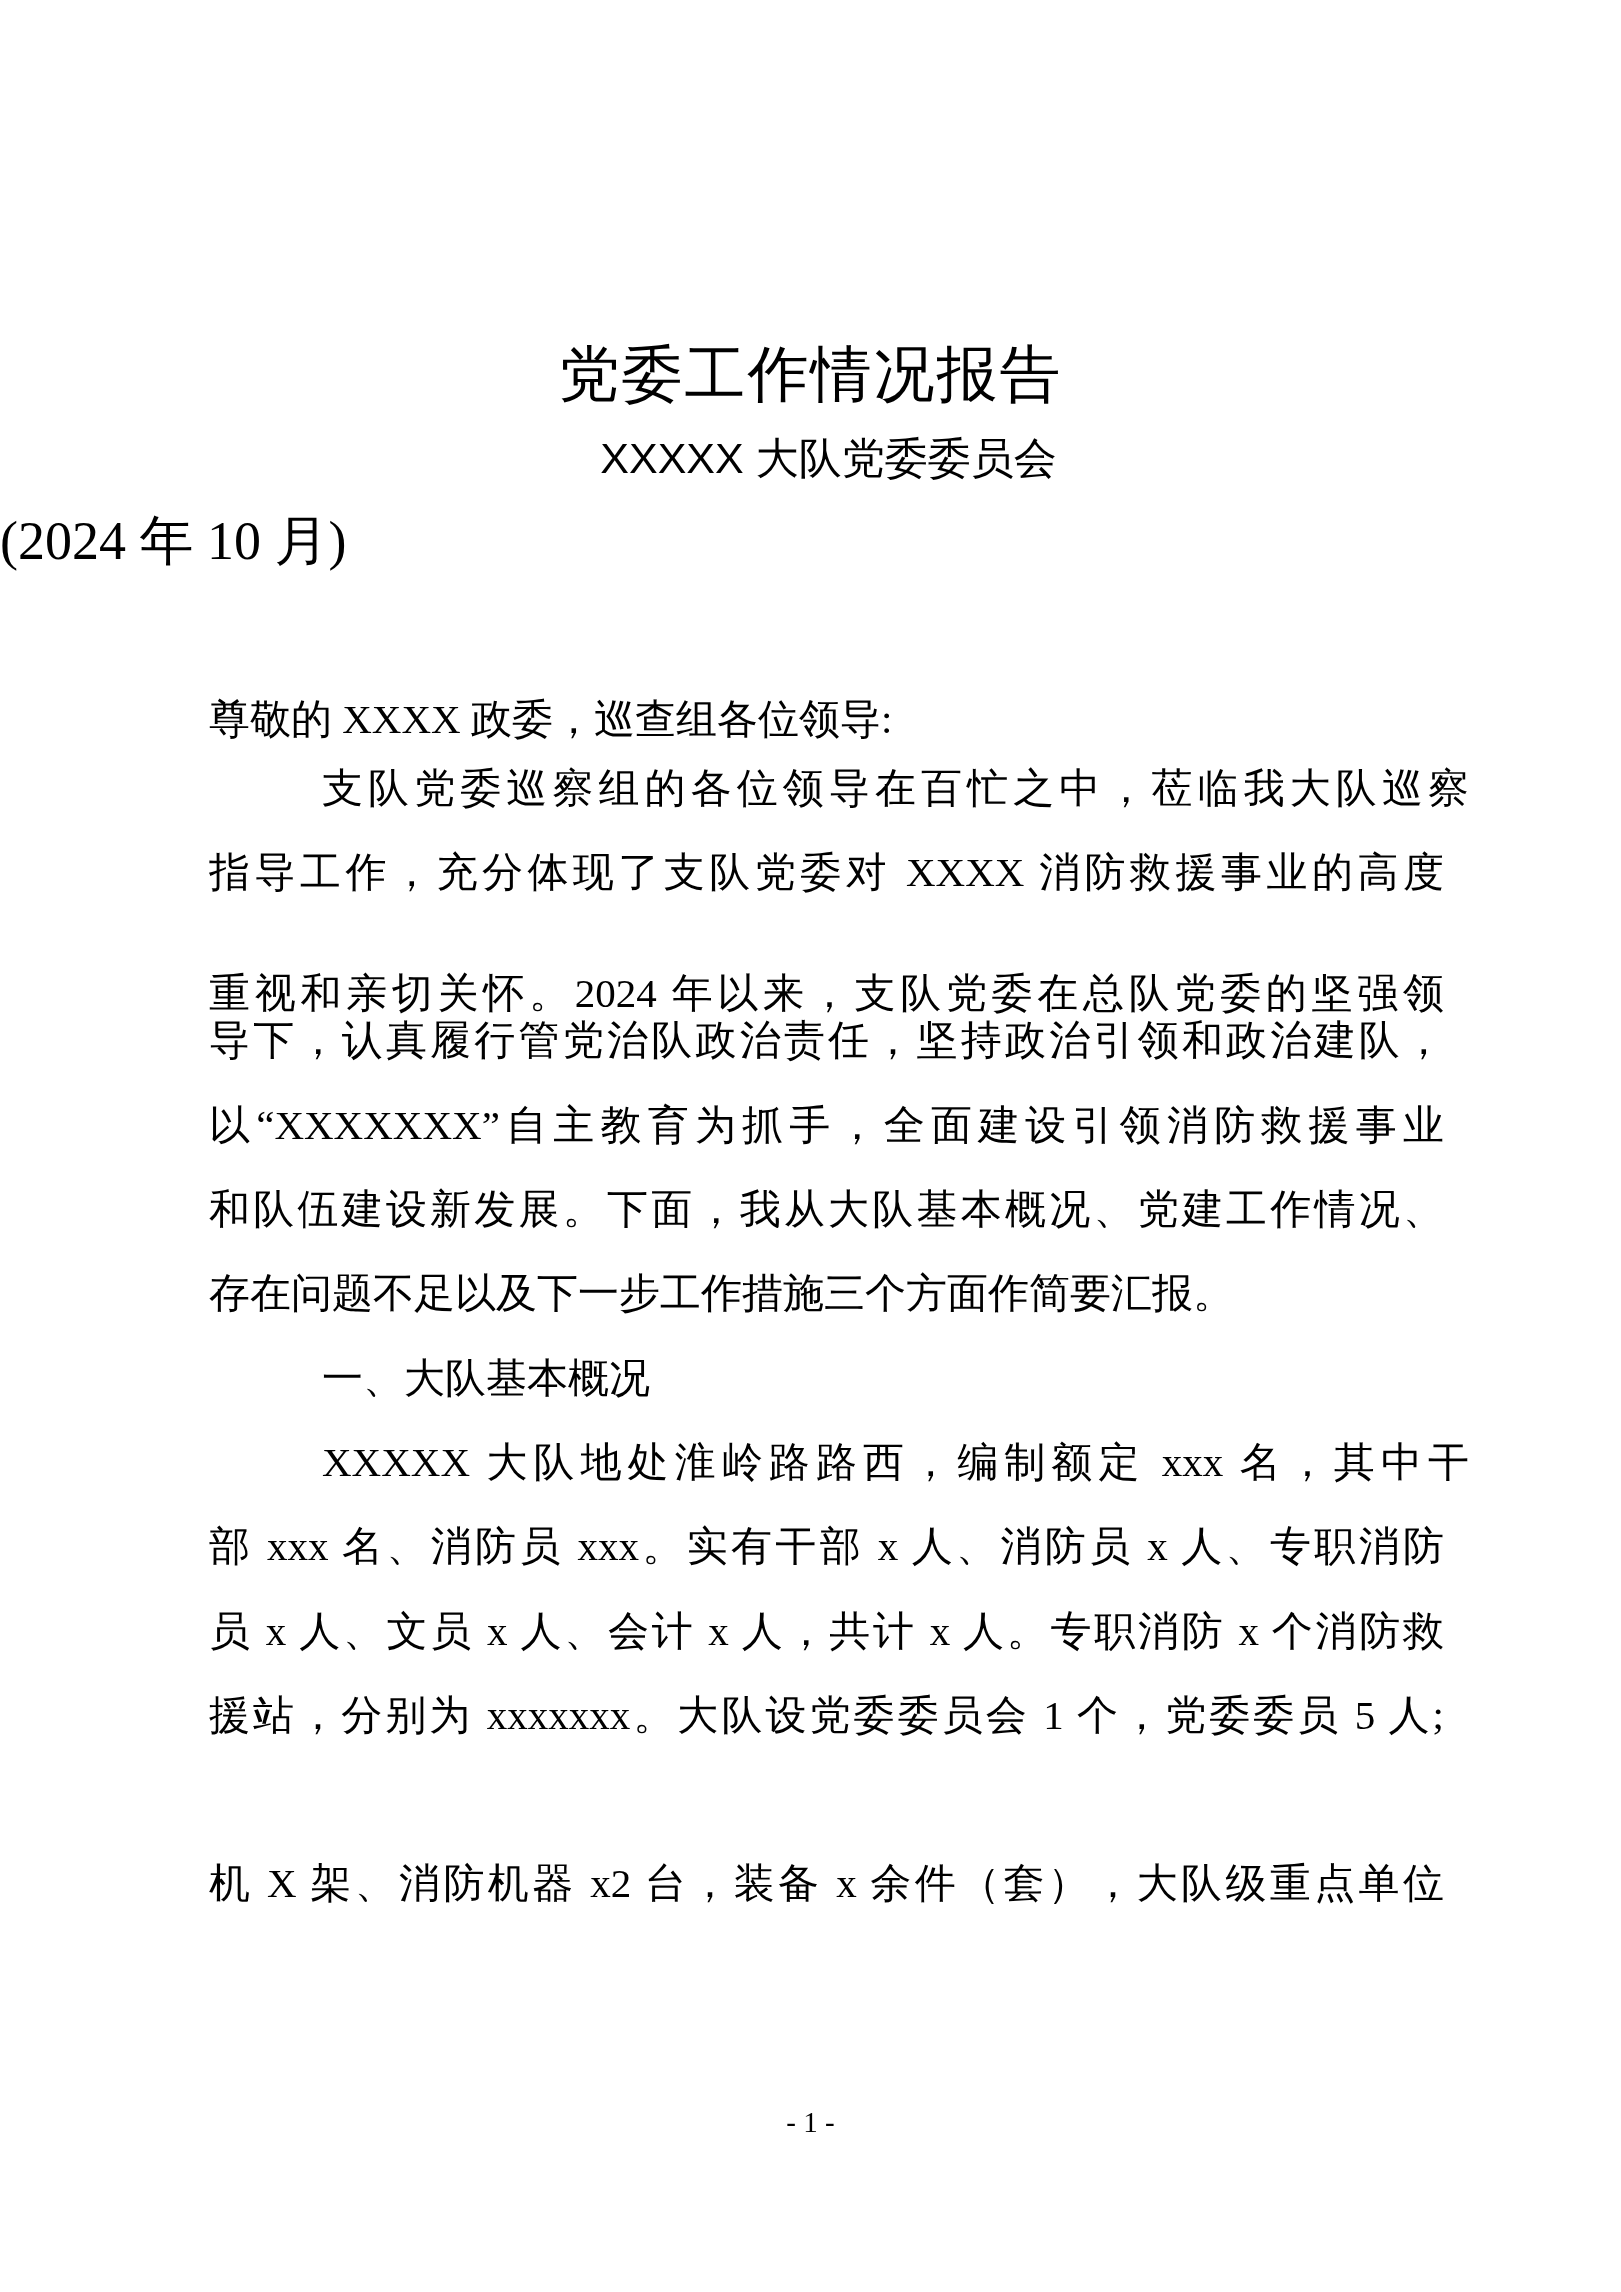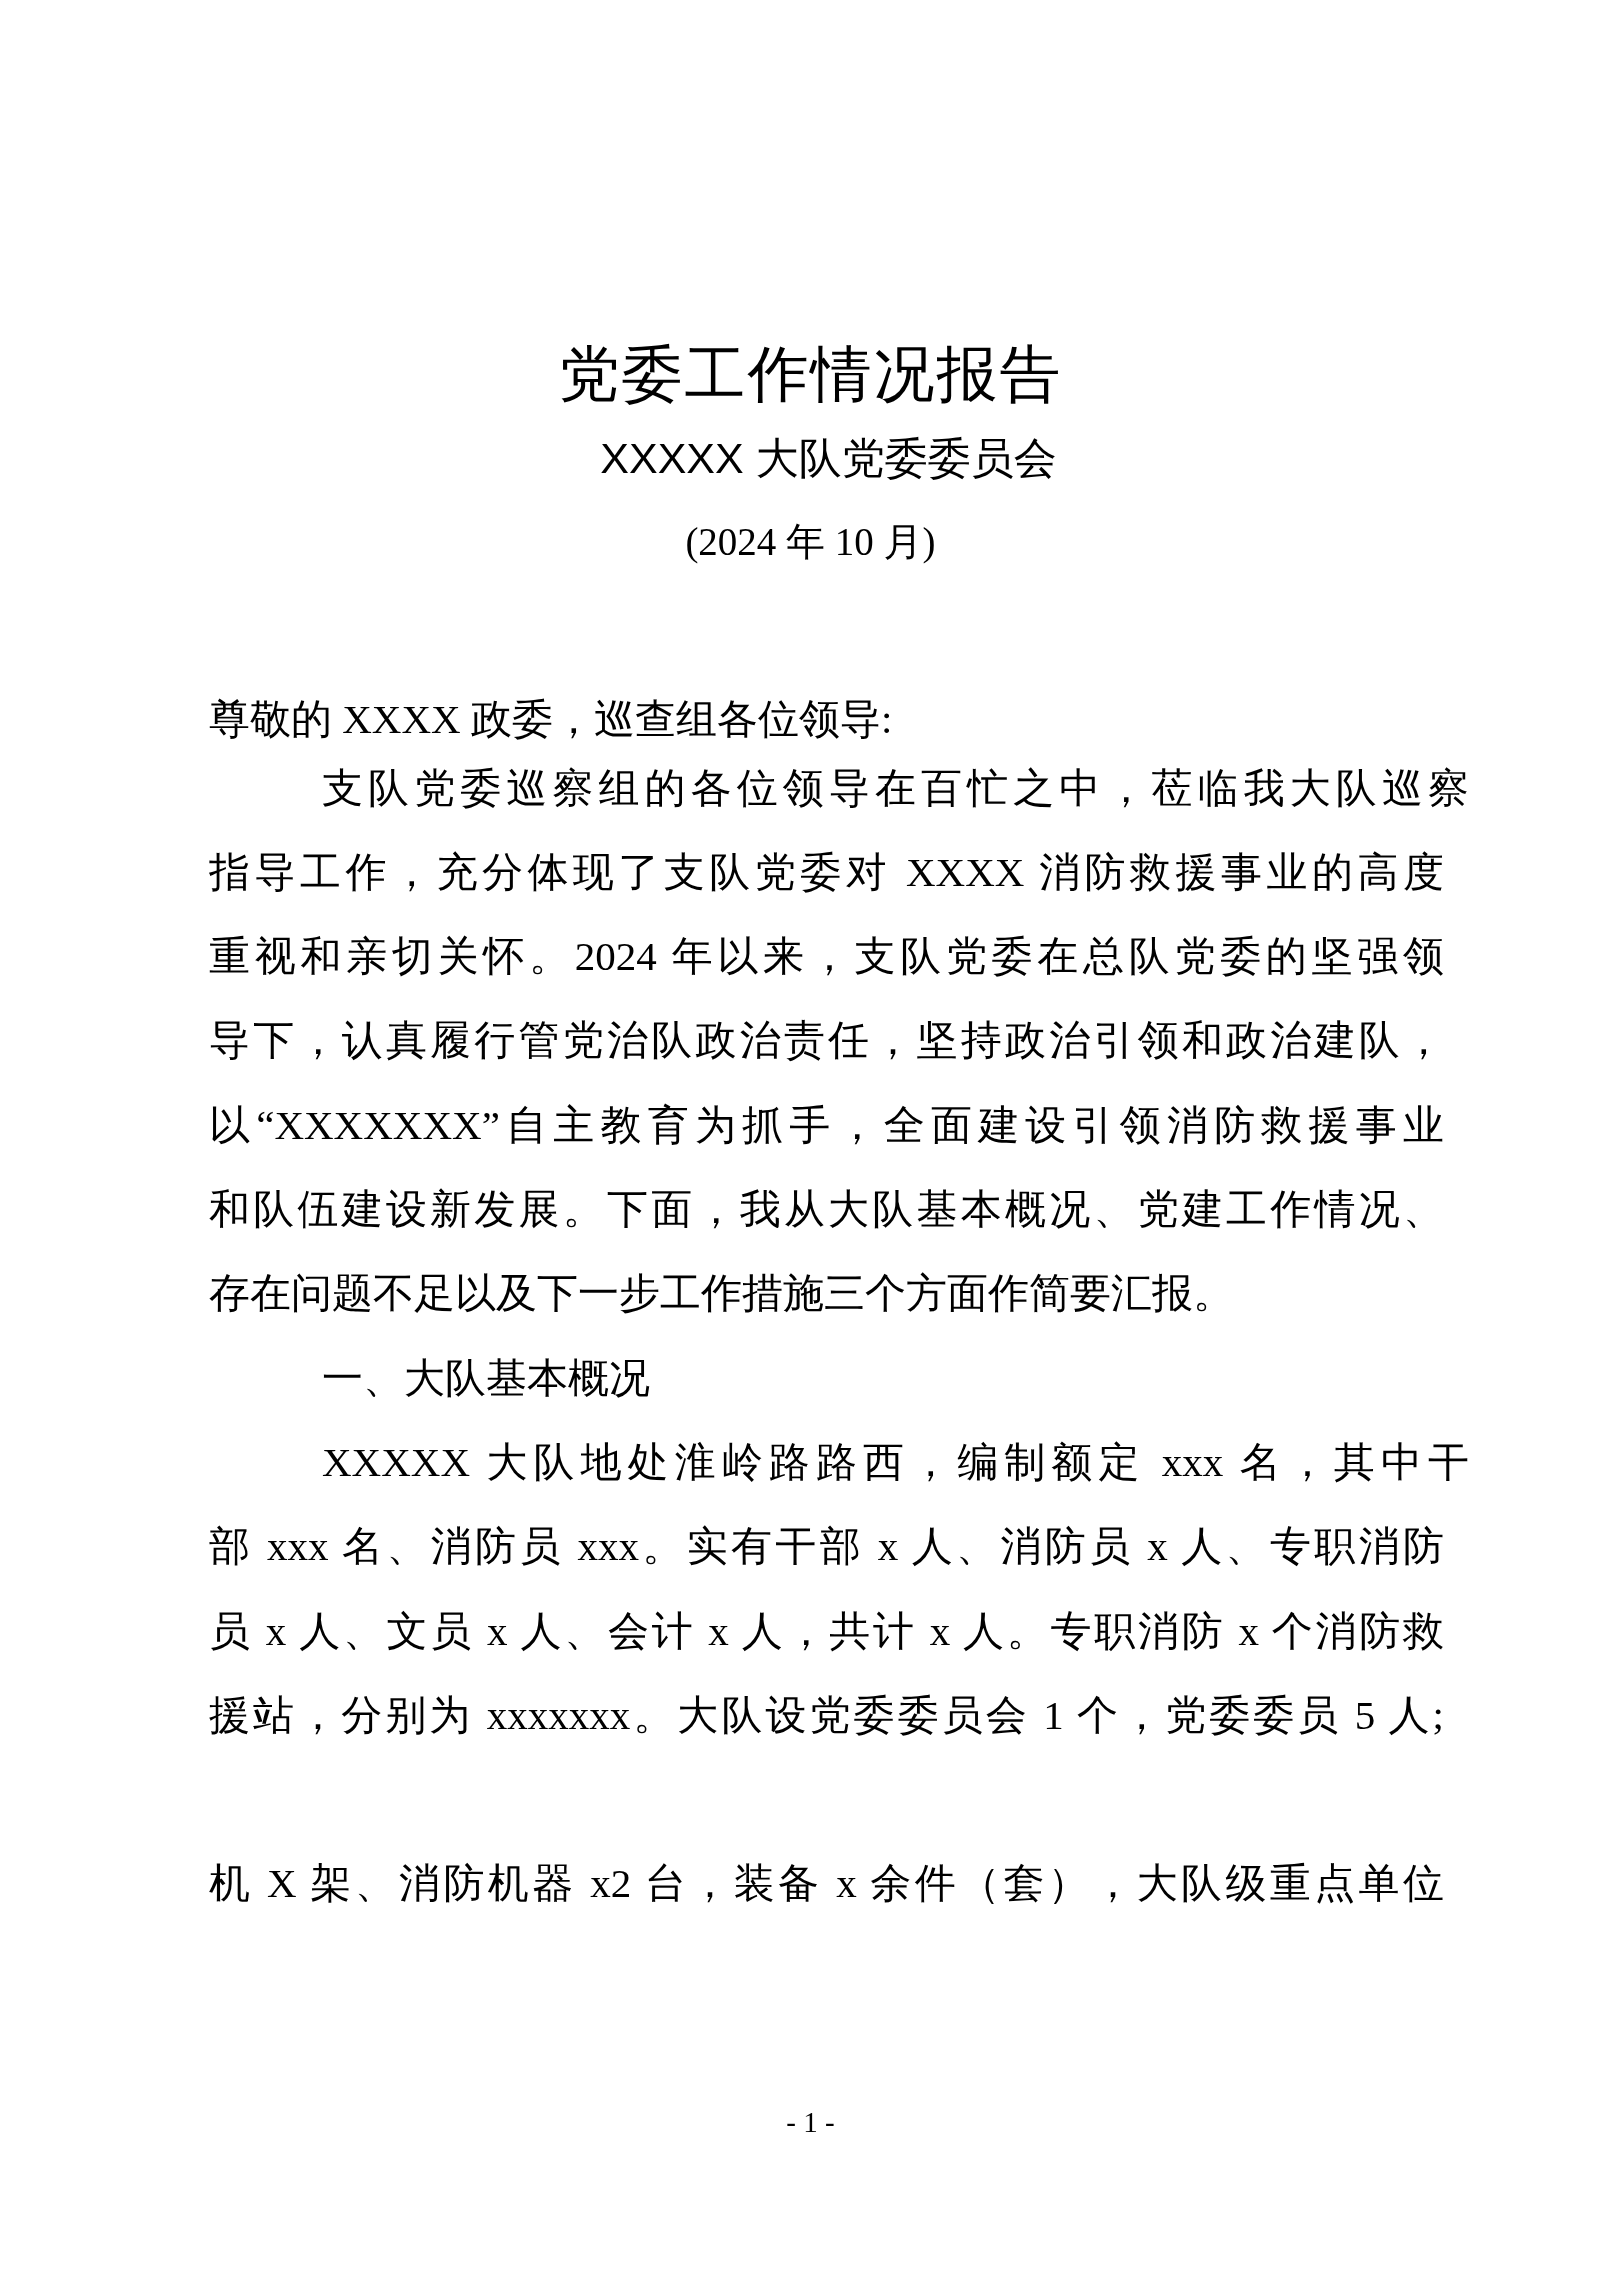--- a/index.html
+++ b/index.html
@@ -2,43 +2,43 @@
 <html><head>
 <meta charset="utf-8">
 <style>
   html, body { margin: 0; padding: 0; background: #ffffff; }
   body { width: 1621px; height: 2293px; position: relative; overflow: hidden; color: #000; }
   .page { position: absolute; left: 0; top: 0; width: 1621px; height: 2293px; background: #fff; }
   .title { position: absolute; left: 0; width: 1621px; top: 335px; text-align: center;
            font-family: "DejaVu Sans", sans-serif; font-size: 61px; line-height: 78px; letter-spacing: 2px; }
   .subtitle { position: absolute; left: 0; width: 1621px; top: 429px; text-align: center;
            font-family: Liberation Sans, sans-serif; font-size: 43px; line-height: 59px; padding-left: 18px; }
-  .date { position: absolute; left: 0; width: 1621px; top: 512px; text-align: center;
-           font-family: "Liberation Serif", "DejaVu Sans", serif; font-size: 39px; line-height: 59px; }
+  .date { position: absolute; left: 0; width: 1621px; top: 512px; text-align: left;
+           font-family: "Liberation Serif", "DejaVu Sans", serif; font-size: 54px; line-height: 59px; }
   .line { position: absolute; left: 209px; width: 1235px; white-space: nowrap;
           font-family: "Liberation Serif", "DejaVu Sans", serif; font-size: 41px; line-height: 55px;
           text-align: justify; text-align-last: justify; }
   .line.indent { left: 297px; width: 1147px; margin-left: 25px; }
   .line.last { text-align-last: left; }
   .pagenum { position: absolute; left: 0; width: 1621px; top: 2105px; text-align: center;
              font-family: "Liberation Serif", serif; font-size: 29px; line-height: 35px; }
 </style>
 </head>
 <body>
 
 <div class="page">
   <div class="title">党委工作情况报告</div>
   <div class="subtitle">XXXXX 大队党委委员会</div>
   <div class="date">(2024 年 10 月)</div>
 
   <div class="line last" style="top:692px">尊敬的 XXXX 政委，巡查组各位领导:</div>
 
   <div class="line indent" style="top:761px">支队党委巡察组的各位领导在百忙之中，莅临我大队巡察</div>
   <div class="line" style="top:845px">指导工作，充分体现了支队党委对 XXXX 消防救援事业的高度</div>
-  <div class="line" style="top:929px">重视和亲切关怀。2024 年以来，支队党委在总队党委的坚强领</div>
+  <div class="line" style="top:966px">重视和亲切关怀。2024 年以来，支队党委在总队党委的坚强领</div>
   <div class="line" style="top:1013px">导下，认真履行管党治队政治责任，坚持政治引领和政治建队，</div>
   <div class="line" style="top:1098px">以“XXXXXXX”自主教育为抓手，全面建设引领消防救援事业</div>
   <div class="line" style="top:1182px">和队伍建设新发展。下面，我从大队基本概况、党建工作情况、</div>
   <div class="line last" style="top:1266px">存在问题不足以及下一步工作措施三个方面作简要汇报。</div>
 
   <div class="line indent last" style="top:1351px">一、大队基本概况</div>
 
   <div class="line indent" style="top:1435px">XXXXX 大队地处淮岭路路西，编制额定 xxx 名，其中干</div>
   <div class="line" style="top:1519px">部 xxx 名、消防员 xxx。实有干部 x 人、消防员 x 人、专职消防</div>
   <div class="line" style="top:1604px">员 x 人、文员 x 人、会计 x 人，共计 x 人。专职消防 x 个消防救</div>

